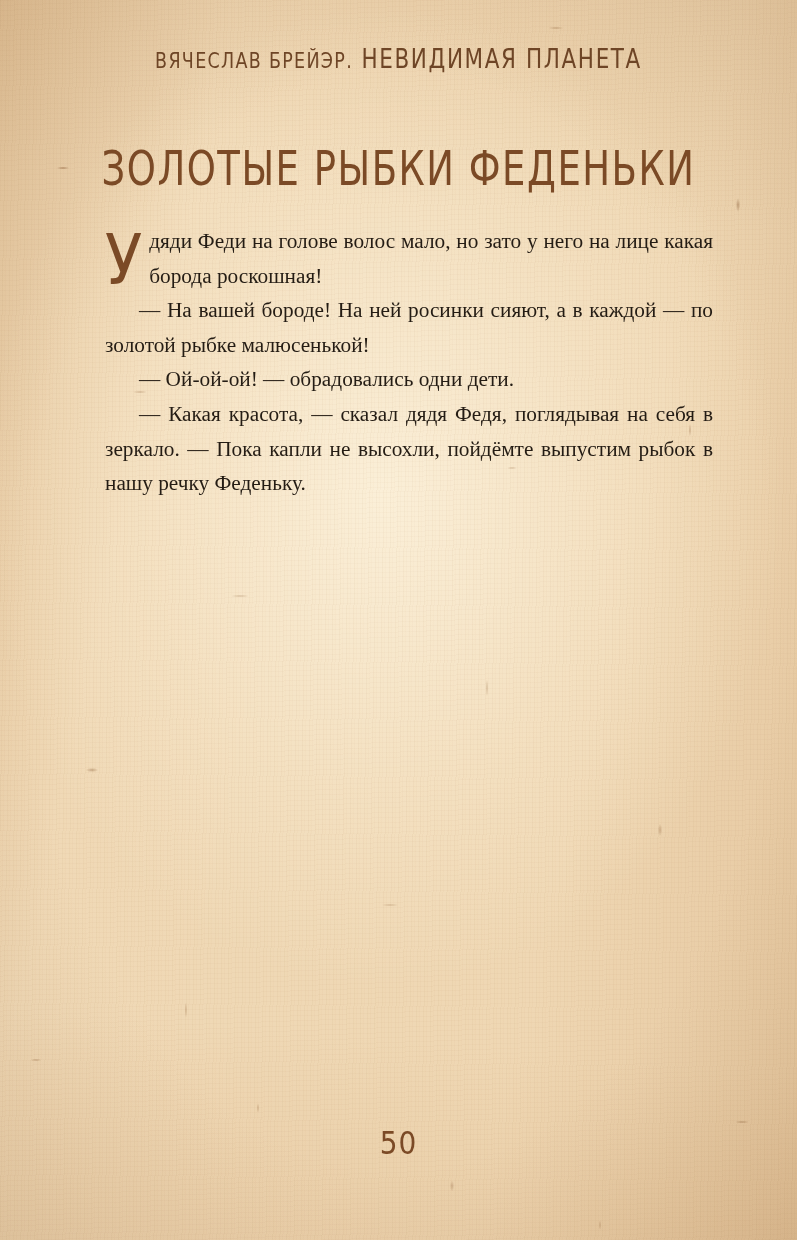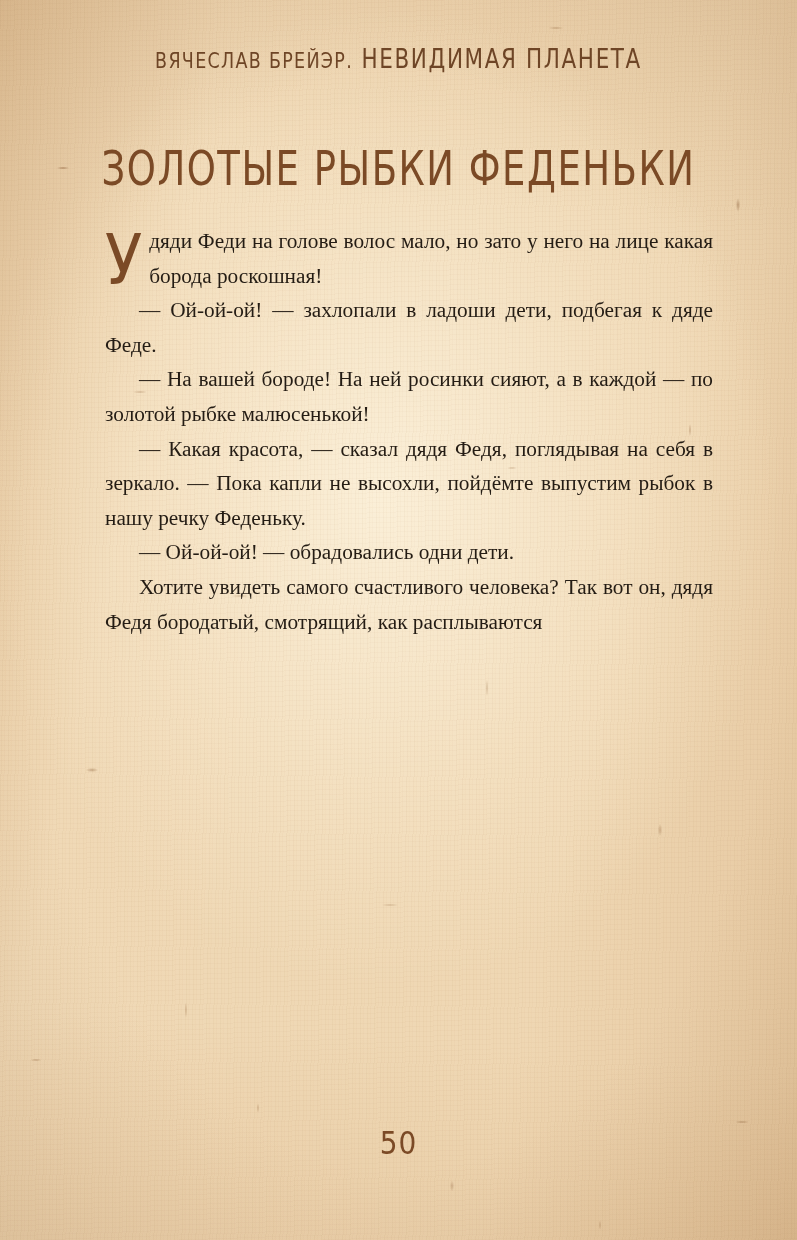--- a/index.html
+++ b/index.html
@@ -197,23 +197,21 @@
       <span class="rh-small">Вячеслав Брейэр.</span>
       <span>НЕВИДИМАЯ ПЛАНЕТА</span>
     </div>
 
     <h1 class="chapter-title">
       <span>Золотые рыбки Феденьки</span>
     </h1>
 
     <div id="body-text">
       <p class="first"><span class="dropcap">У</span><span>дяди Феди на голове волос мало, но зато у него на лице какая борода роскошная!</span></p>
-      <p>— Ой-ой-ой! — захлопали в ладоши дети, подбегая к дяде Феде.</p>
       <p>— На вашей бороде! На ней росинки сияют, а в каждой — по золотой рыбке малюсенькой!</p>
+      <p>— Ой-ой-ой! — обрадовались одни дети.</p>
       <p>— Какая красота, — сказал дядя Федя, поглядывая на себя в зеркало. — Пока капли не высохли, пойдёмте вы­пустим рыбок в нашу речку Феденьку.</p>
-      <p>— Ой-ой-ой! — обрадовались одни дети.</p>
-      <p>Хотите увидеть самого счастливого человека? Так вот он, дядя Федя бородатый, смотрящий, как расплываются</p>
     </div>
 
     <div class="page-number">50</div>
 
   </div>
 </div>
 
 </body></html>

